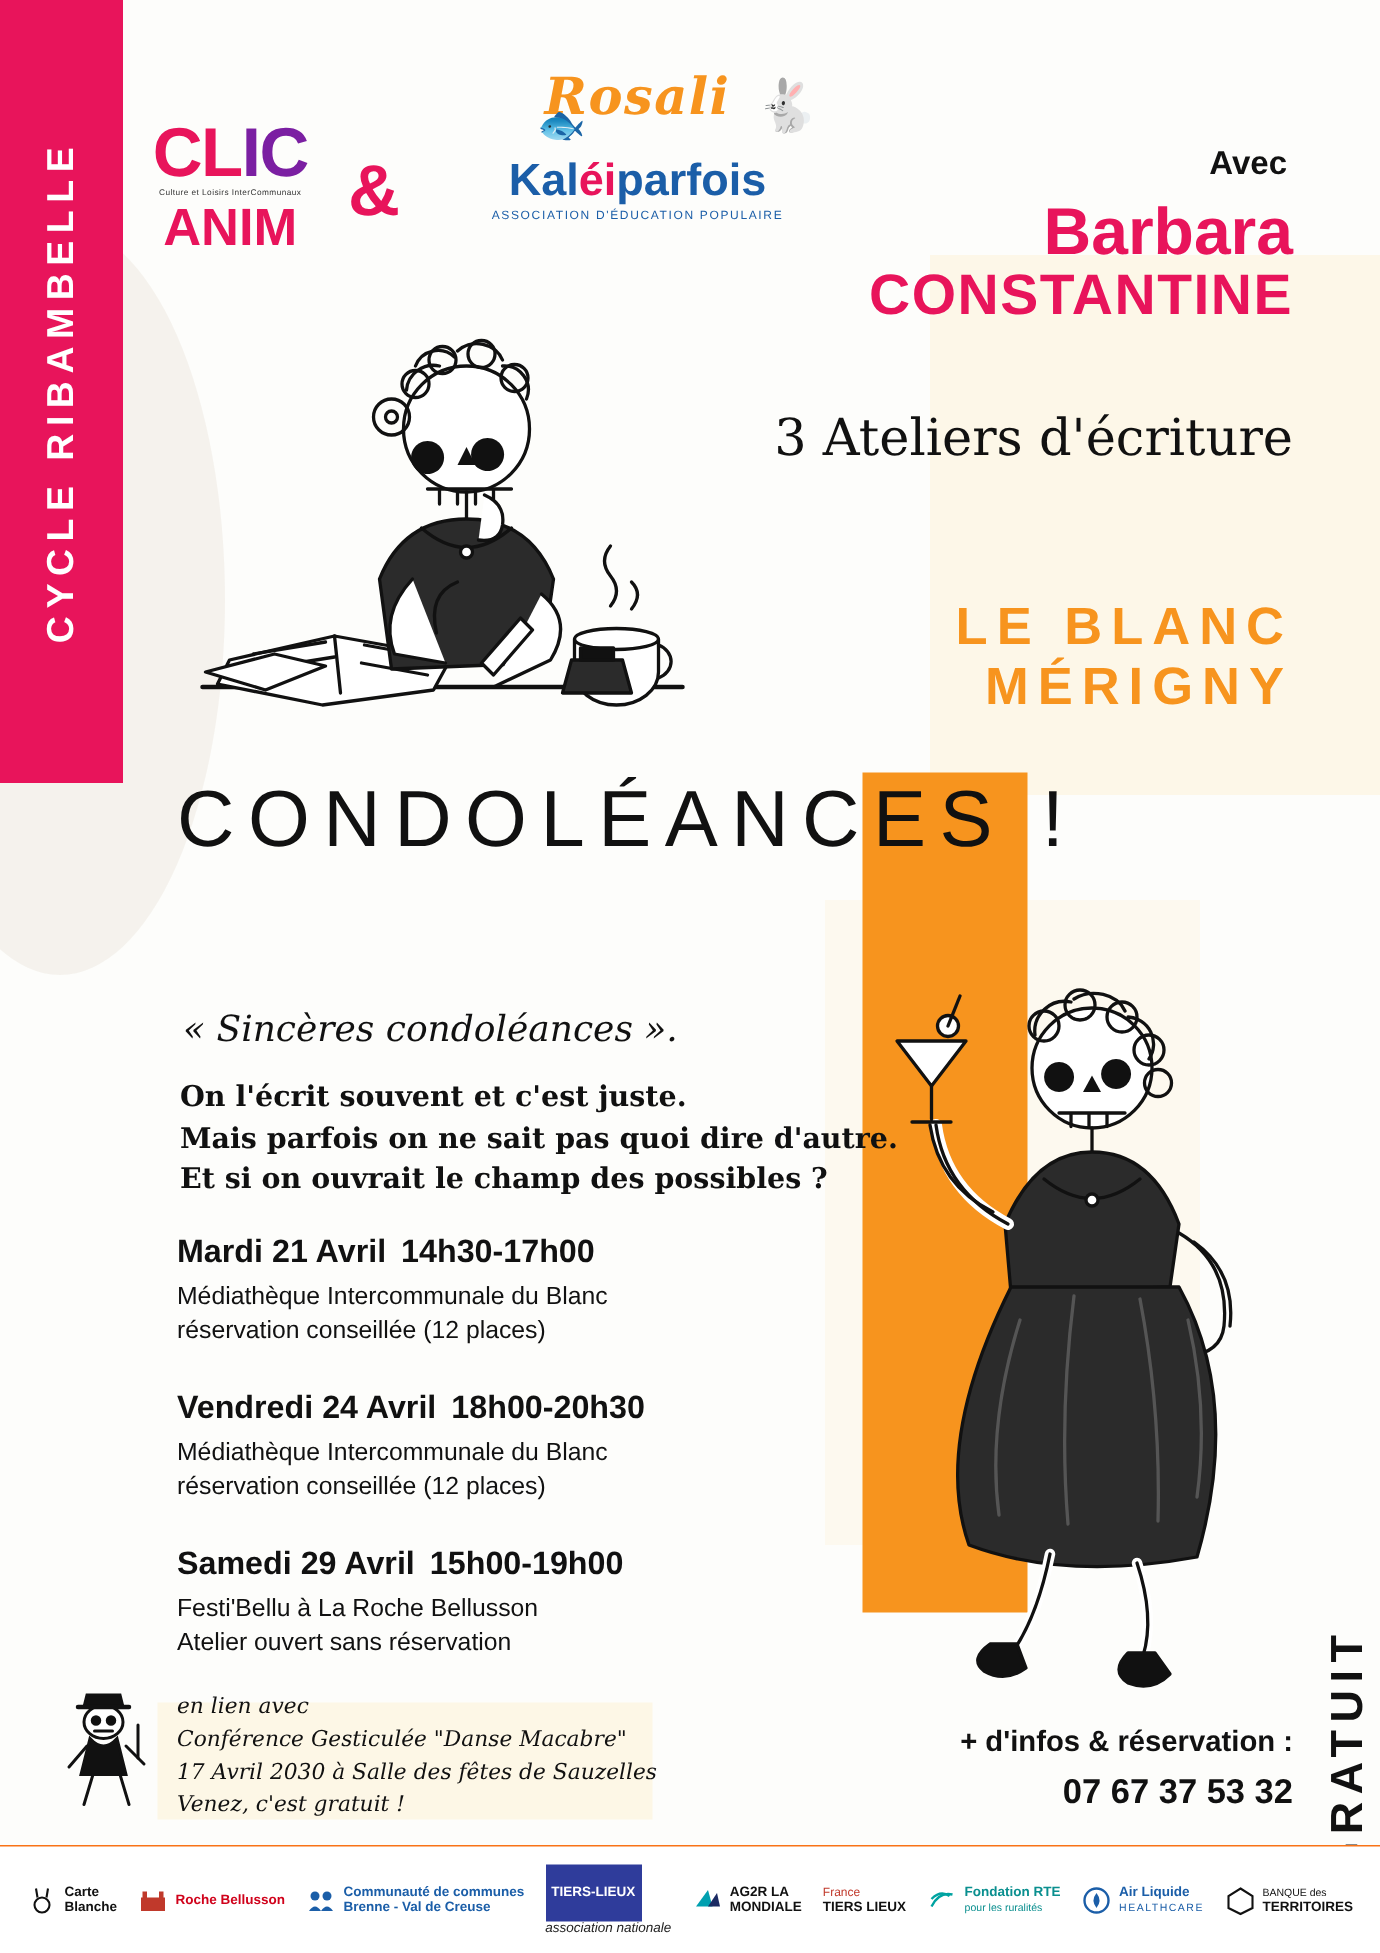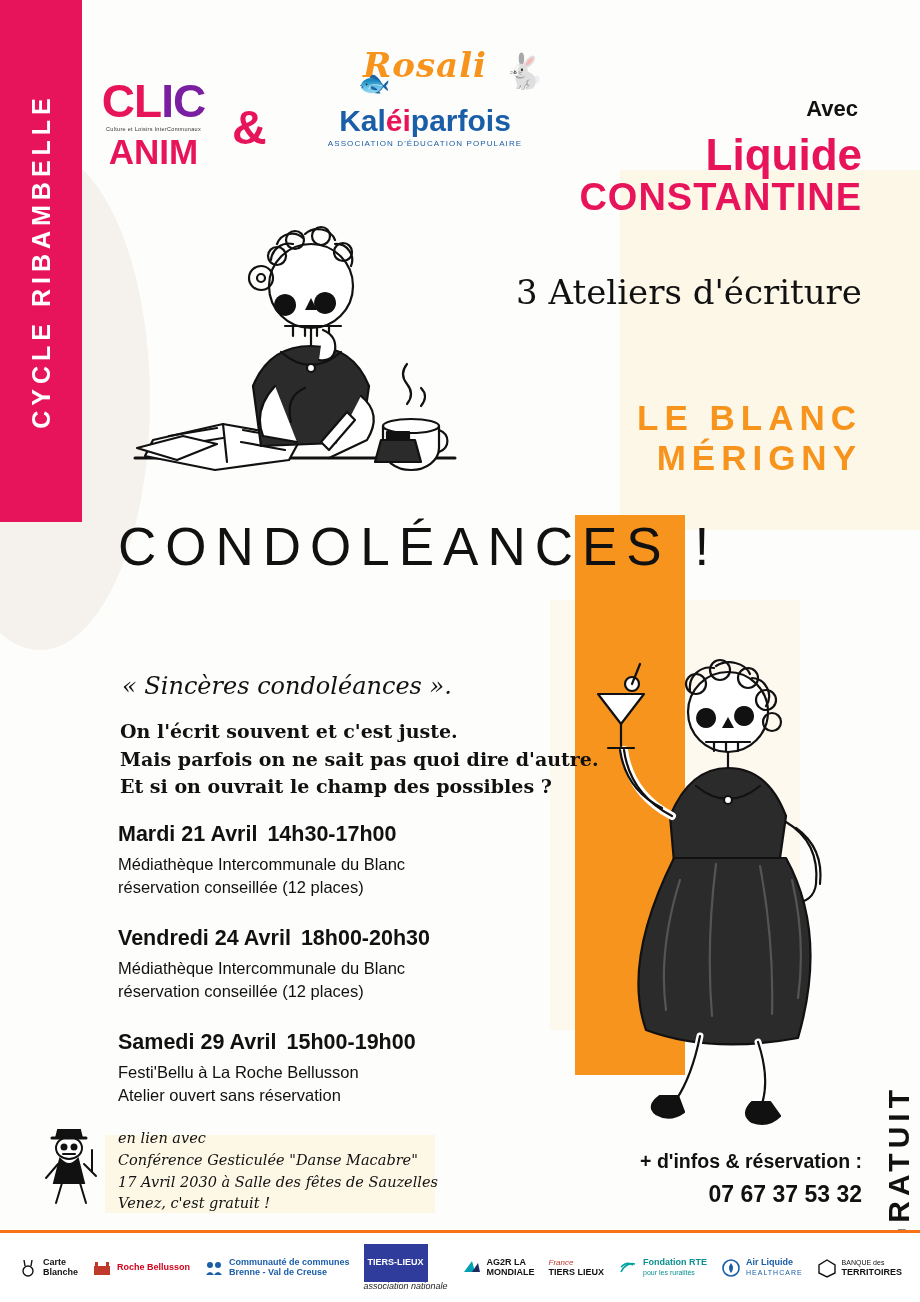--- a/index.html
+++ b/index.html
@@ -352,21 +352,21 @@
     bottom: 0;
     width: 920px;
     height: 72px;
     background: #ffffff;
     display: flex;
     align-items: center;
     justify-content: space-between;
     padding: 0 18px;
     box-sizing: border-box;
     z-index: 6;
-    border-top: 3px solid #f97316;
+    border-top: 1px solid #f97316;
   }
   .sponsor {
     display: flex;
     align-items: center;
     gap: 5px;
     font-size: 9px;
     line-height: 1.1;
     color: #222;
     font-weight: 700;
   }
@@ -411,21 +411,21 @@
   <div class="logo-kal">
     <div class="rosali">Rosali</div>
     <span class="bunny">🐇</span>
     <span class="fish">🐟</span>
     <div class="kaleido"><span>Kal</span><span class="ei">éi</span><span>parfois</span></div>
     <div class="kal-sub">ASSOCIATION D'ÉDUCATION POPULAIRE</div>
   </div>
 
   <div class="avec">Avec</div>
   <div class="author">
-    <div class="l1">Liquide</div>
+    <div class="l1">Barbara</div>
     <div class="l2">CONSTANTINE</div>
   </div>
   <div class="ateliers">3 Ateliers d'écriture</div>
   <div class="cities">
     <div>LE BLANC</div>
     <div>MÉRIGNY</div>
   </div>
 
   <svg class="illus-writer" viewBox="0 0 340 320">
     <g fill="none" stroke="#111" stroke-width="2.2" stroke-linecap="round" stroke-linejoin="round">
@@ -643,21 +643,21 @@
           </g>
       </svg>
       <span class="sp-name sp-dark">
         <span>AG2R LA</span><br>
         <span>MONDIALE</span>
       </span>
     </div>
 
     <div class="sponsor">
       <span class="sp-name sp-dark">
-        <span style="color:#c0392b;font-style:italic;font-weight:400;font-size:8px;margin-top:29px;">France</span><br>
+        <span style="color:#c0392b;font-weight:400;font-size:8px;margin-top:29px;">France</span><br>
         <span>TIERS</span>
         <span>LIEUX</span>
       </span>
     </div>
 
     <div class="sponsor">
       <svg class="mark" viewBox="0 0 20 20">
         <g fill="none" stroke="#00a3a1" stroke-width="1.6">
             <path d="M3 14 q5 -10 14 -8"></path>
             <path d="M3 9 q6 -6 12 -2"></path>

